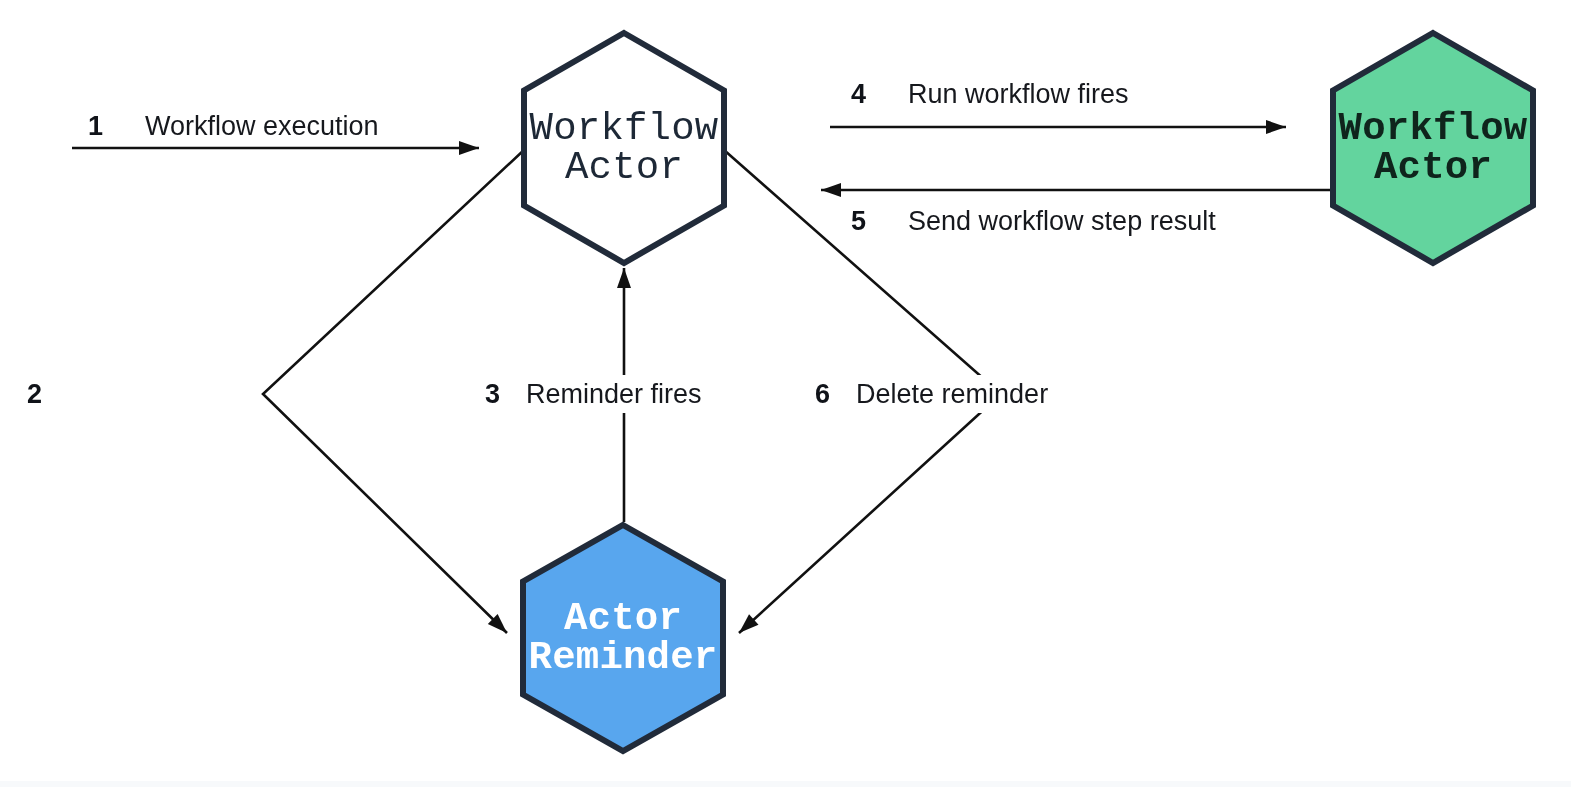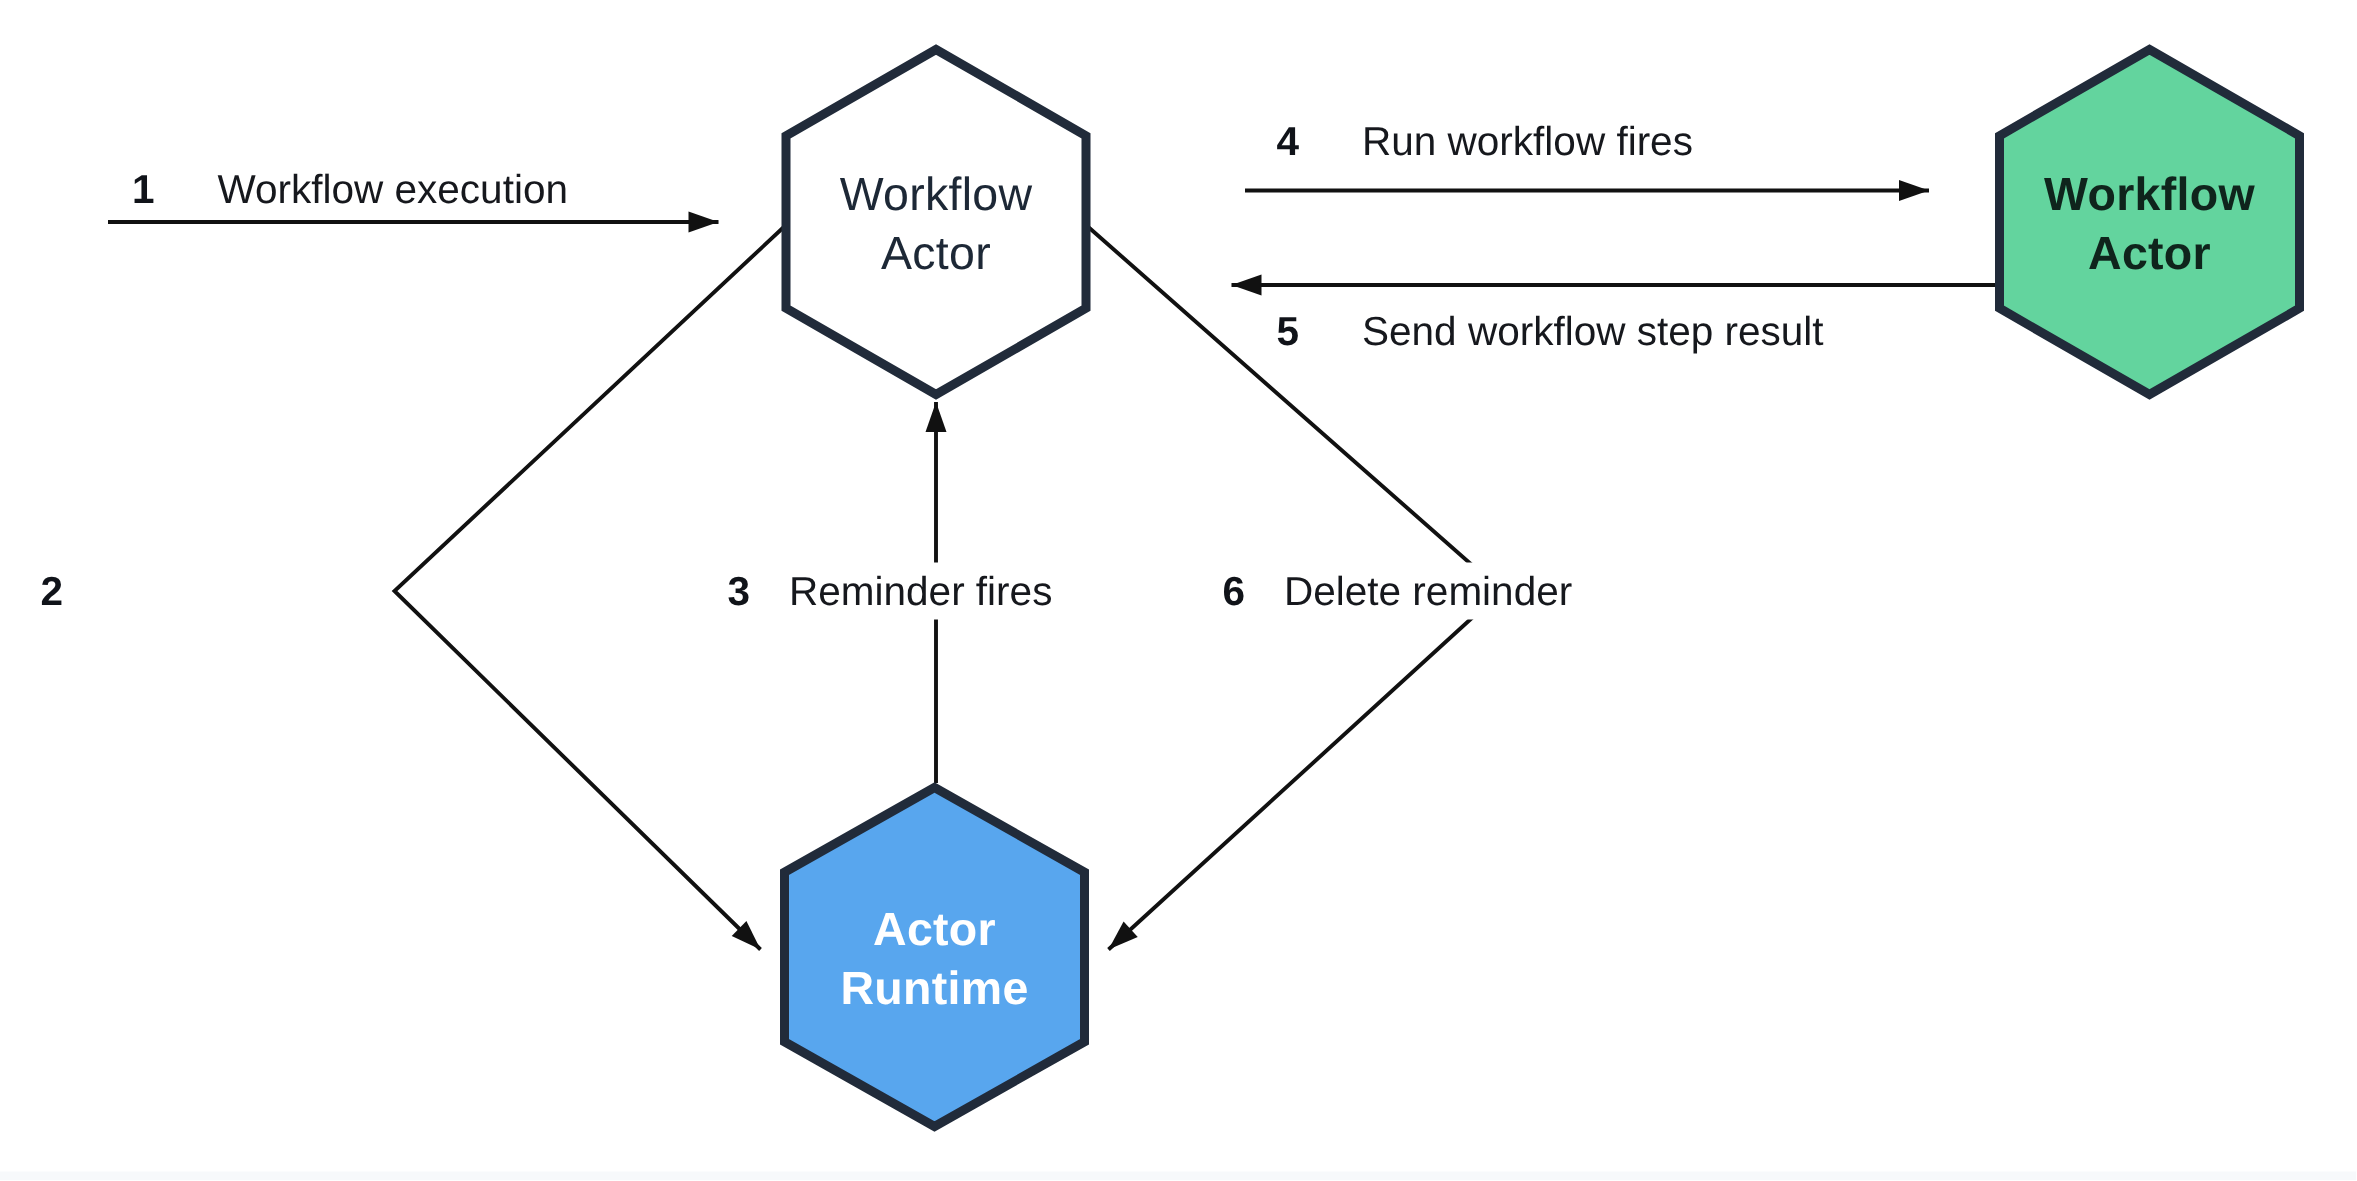--- a/index.html
+++ b/index.html
@@ -51,24 +51,25 @@
   .step-label.mask {
     background: #ffffff;
     padding: 3px 8px;
   }
 
   
   .node-label {
     position: absolute;
     width: 202px;
     text-align: center;
-    font-size: 31px;
+    font-size: 39px;
     line-height: 39px;
     letter-spacing: 0.2px;
     white-space: nowrap;
+    font-family: Liberation Mono, monospace;
   }
   .node-label .l1, .node-label .l2 { display: block; }
   .node-label.actor-node   { color: #1d2836; font-weight: 500; }
   .node-label.code-node    { color: #0f241c; font-weight: 700; }
   .node-label.runtime-node { color: #ffffff; font-weight: 700; }
 
   .bottom-strip {
     position: absolute;
     left: 0;
     bottom: 0;
@@ -104,21 +105,21 @@
   <div class="node-label actor-node" style="left:523px; top:110px;">
     <span class="l1">Workflow</span>
     <span class="l2">Actor</span>
   </div>
   <div class="node-label code-node" style="left:1332px; top:110px;">
     <span class="l1">Workflow</span>
     <span class="l2">Actor</span>
   </div>
   <div class="node-label runtime-node" style="left:522px; top:600px;">
     <span class="l1">Actor</span>
-    <span class="l2">Runtime</span>
+    <span class="l2">Reminder</span>
   </div>
 
   <div class="step-label top-gap" style="left:88px; top:110px;">
     <span class="num">1</span>
     <span class="txt">Workflow execution</span>
   </div>
 
   <div class="step-label top-gap" style="left:851px; top:78px;">
     <span class="num">4</span>
     <span class="txt">Run workflow fires</span>

